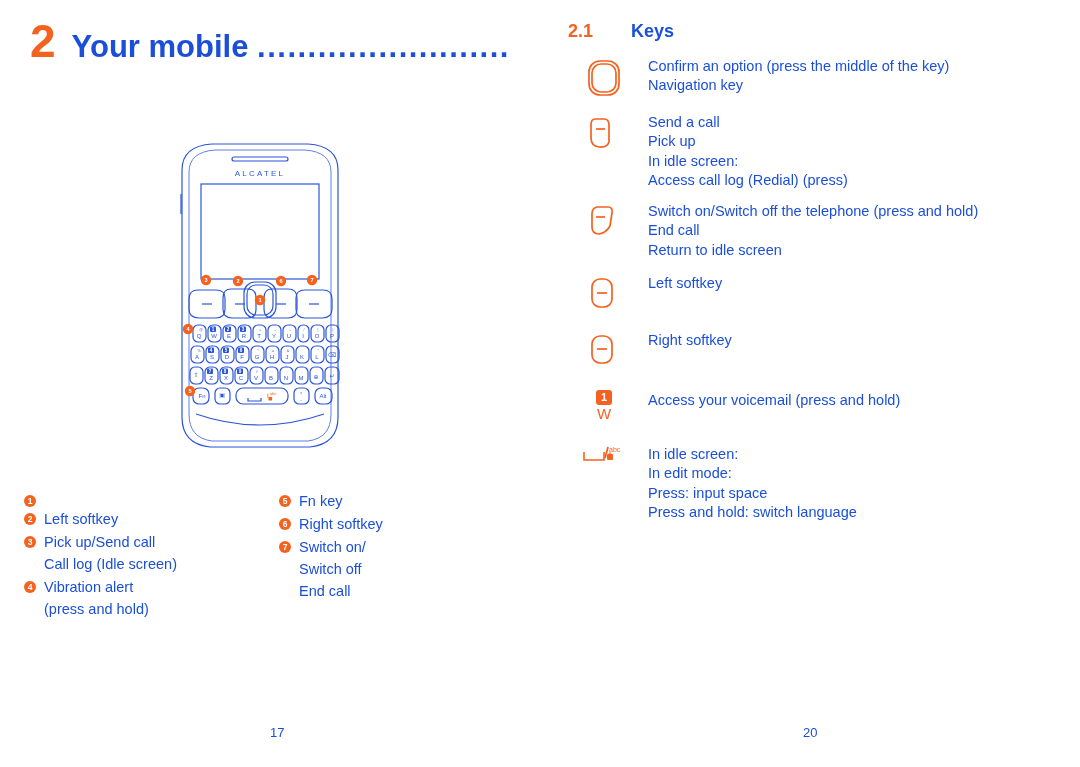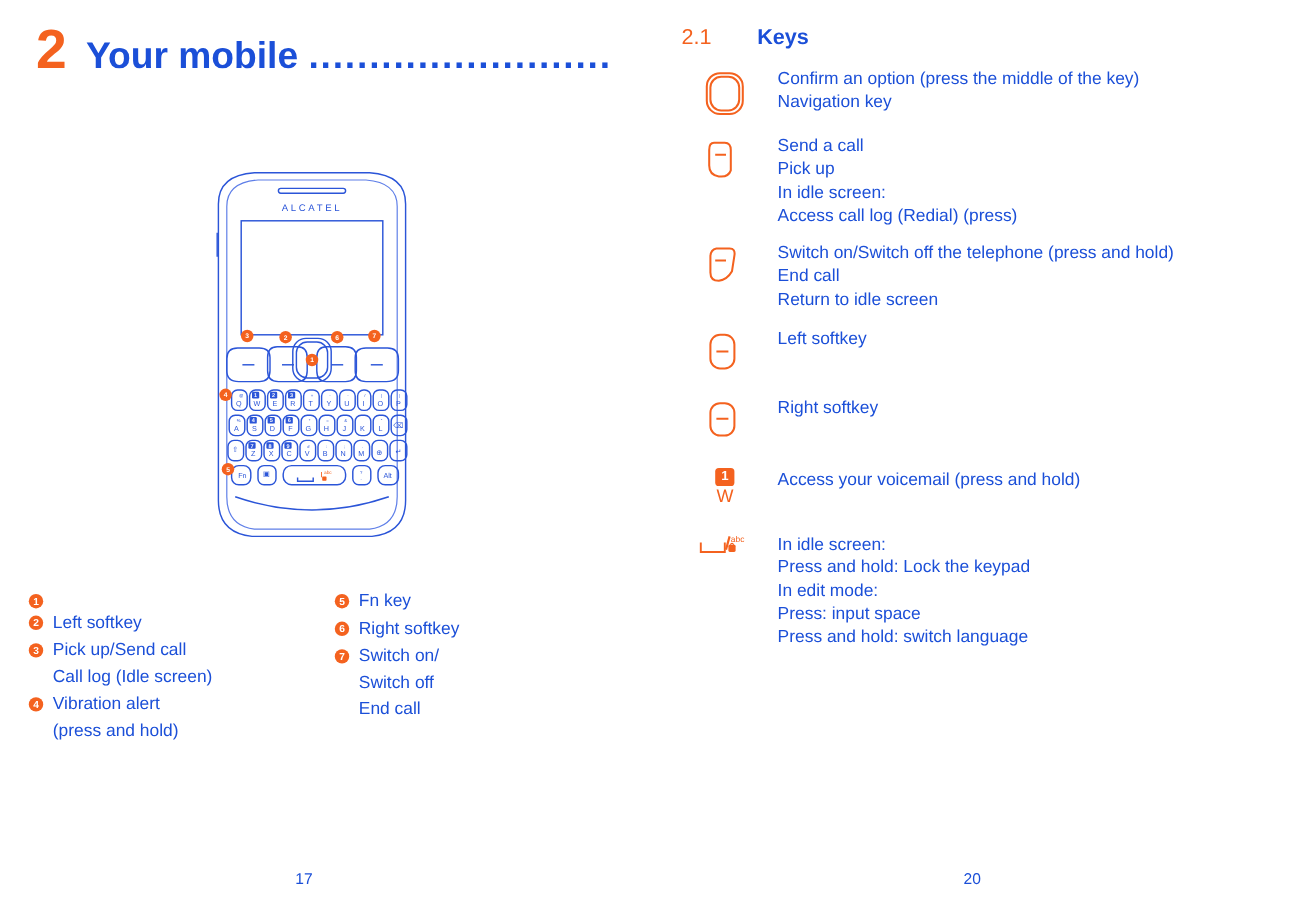--- a/index.html
+++ b/index.html
@@ -35,41 +35,41 @@
   .leg-lines{line-height:22px;}
   .leg-line{white-space:nowrap;display:flex;align-items:center;}
   .mini-nav-key{
     display:inline-block;width:13px;height:13px;border:1.6px solid #f79b6e;
     border-radius:4px;margin-left:6px;vertical-align:-2px;
   }
 
   
   .right-col{position:absolute;left:540px;top:0;width:540px;height:767px;}
   .sec-head{position:absolute;left:28px;top:22px;display:flex;align-items:baseline;}
-  .sec-num{font-size:18px;font-weight:normal;color:#f4621f;line-height:1;}
+  .sec-num{font-size:18px;font-weight:bold;color:#f4621f;line-height:1;}
   .sec-title{font-size:18px;font-weight:bold;color:#1b4fd8;margin-left:38px;line-height:1;}
 
   .keylist{position:absolute;left:20px;top:55px;width:520px;}
   .key-row{display:flex;align-items:flex-start;}
   .key-icon{flex:0 0 auto;width:88px;display:flex;justify-content:center;padding-top:2px;}
   .key-text{flex:1 1 auto;color:#1b4fd8;font-size:14.5px;line-height:19.3px;padding-top:2px;}
   .key-text div{white-space:nowrap;}
 
   
   .vm-icon{display:flex;flex-direction:column;align-items:flex-start;}
   .vm-badge{
     width:16px;height:15px;background:#f4621f;border-radius:3px;color:#fff;
     font-size:11px;font-weight:bold;display:flex;align-items:center;justify-content:center;
     line-height:1;
   }
   .vm-letter{color:#f4621f;font-size:15px;line-height:17px;margin-left:1px;}
 
   
   .pagenum{position:absolute;bottom:27px;font-size:13px;color:#1b4fd8;}
-  .pagenum.l{left:246px;}
+  .pagenum.l{left:270px;}
   .pagenum.r{left:803px;}
 </style>
 </head>
 <body>
 
 <div class="page">
 
   <div class="left-col">
 
     <div class="chapter-head">
@@ -415,21 +415,20 @@
           <svg width="52" height="30" viewBox="0 0 52 30">
             <path d="M6 9 L6 17 L26 17 L26 9" fill="none" stroke="#f4621f" stroke-width="1.6"></path>
             <path d="M30 4 L27 15" stroke="#f4621f" stroke-width="1.8"></path>
             <text x="31" y="9" style="fill:#f4621f;font-family:'Liberation Sans',sans-serif;font-size:7px;">abc</text>
             <rect x="29" y="11" width="6" height="6" rx="1.2" fill="#f4621f"></rect>
             <path d="M30.5 11 q1.5 -2.5 3 0" fill="none" stroke="#f4621f" stroke-width="1"></path>
           </svg>
         </div>
         <div class="key-text" style="padding-top:4px;">
           <div>In idle screen:</div>
-          <div>Press and hold: Lock the keypad</div>
           <div>In edit mode:</div>
           <div>Press: input space</div>
           <div>Press and hold: switch language</div>
         </div>
       </div>
 
     </div>
 
     <div class="pagenum r" style="left:263px;">20</div>
   </div>

